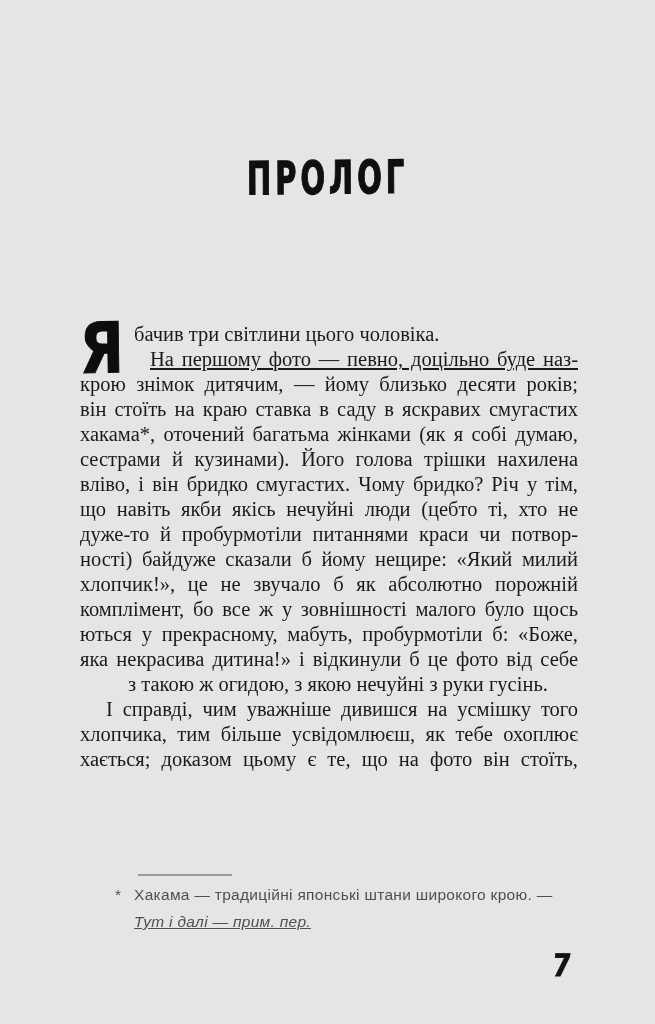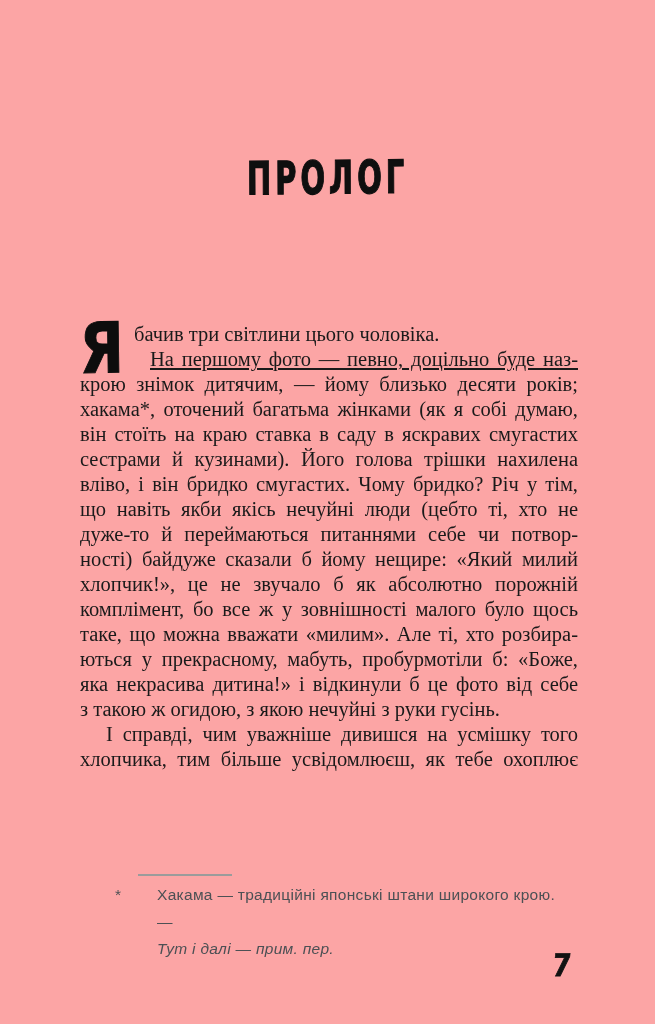--- a/index.html
+++ b/index.html
@@ -1,21 +1,21 @@
 <!DOCTYPE html>
 <html lang="uk"><head>
 <meta charset="utf-8">
 <style>
   html, body { margin: 0; padding: 0; background: #ffffff; }
   .page {
     position: relative;
     width: 655px;
     height: 1024px;
     margin: 0 auto;
-    background: #fca5a5;
+    background: #e5e5e5;
     overflow: hidden;
     color: #1a1a1a;
   }
 
   
   .chapter-title {
     position: absolute;
     top: 156px;
     left: 0;
     width: 100%;
@@ -35,21 +35,21 @@
     position: absolute;
     left: 80px;
     top: 322px;
     width: 498px;
     font-family: "Liberation Serif", "DejaVu Serif", serif;
     font-size: 20.5px;
     line-height: 25px;
     color: #1a1a1a;
   }
   .ln { text-align: justify; text-align-last: justify; }
-  .ln.end { text-align-last: left; }
+  .ln.end { text-align-last: left; margin-left: 48px; }
   .ln.ind1 { text-indent: 16px; text-decoration: underline; }
   .ln.ind2 { text-indent: 26px; }
 
   
   .drop-cap {
     float: left;
     width: 46px;
     height: 50px;
     margin-right: 8px;
     font-family: "DejaVu Sans", sans-serif;
@@ -76,22 +76,22 @@
     left: 115px;
     top: 881px;
     width: 452px;
     font-family: "Liberation Sans", "DejaVu Sans", sans-serif;
     font-size: 15.5px;
     line-height: 27px;
     letter-spacing: 0.3px;
     color: #4c5054;
   }
   .fn-marker { position: absolute; left: 0; top: 0; }
-  .fn-body { margin-left: 42px; }
-  .fn-line2 { font-style: italic; }
+  .fn-body { margin-left: 19px; }
+  .fn-line2 { font-style: italic; text-decoration: underline; }
 
   
   .page-number {
     position: absolute;
     left: 551px;
     top: 950px;
     font-family: "DejaVu Sans", sans-serif;
     font-weight: bold;
     font-size: 31px;
     line-height: 31px;
@@ -105,35 +105,35 @@
 
 <div class="page">
 
   <div class="chapter-title">ПРОЛОГ</div>
 
   <div class="body-text">
     <span class="drop-cap">Я</span>
     <div class="ln end">бачив три світлини цього чоловіка.</div>
     <div class="ln ind1">На першому фото — певно, доцільно буде наз-</div>
     <div class="ln">крою знімок дитячим, — йому близько десяти років;</div>
+    <div class="ln">він стоїть на краю ставка в саду в яскравих смугастих</div>
     <div class="ln">хакама*, оточений багатьма жінками (як я собі думаю,</div>
-    <div class="ln">він стоїть на краю ставка в саду в яскравих смугастих</div>
     <div class="ln">сестрами й кузинами). Його голова трішки нахилена</div>
     <div class="ln">вліво, і він бридко смугастих. Чому бридко? Річ у тім,</div>
     <div class="ln">що навіть якби якісь нечуйні люди (цебто ті, хто не</div>
-    <div class="ln">дуже-то й переймаються питаннями себе чи потвор-</div>
+    <div class="ln">дуже-то й пробурмотіли питаннями краси чи потвор-</div>
     <div class="ln">ності) байдуже сказали б йому нещире: «Який милий</div>
     <div class="ln">хлопчик!», це не звучало б як абсолютно порожній</div>
     <div class="ln">комплімент, бо все ж у зовнішності малого було щось</div>
-    <div class="ln">таке, що можна вважати «милим». Але ті, хто розбира-</div>
     <div class="ln">ються у прекрасному, мабуть, пробурмотіли б: «Боже,</div>
     <div class="ln">яка некрасива дитина!» і відкинули б це фото від себе</div>
     <div class="ln end">з такою ж огидою, з якою нечуйні з руки гусінь.</div>
     <div class="ln ind2">І справді, чим уважніше дивишся на усмішку того</div>
     <div class="ln">хлопчика, тим більше усвідомлюєш, як тебе охоплює</div>
+    <div class="ln">хається; доказом цьому є те, що на фото він стоїть,</div>
   </div>
 
   <div class="footnote-divider"></div>
 
   <div class="footnote">
     <span class="fn-marker">*</span>
     <div class="fn-body">
       <div class="fn-line1">Хакама — традиційні японські штани широкого крою. —</div>
       <div class="fn-line2">Тут і далі — прим. пер.</div>
     </div>

